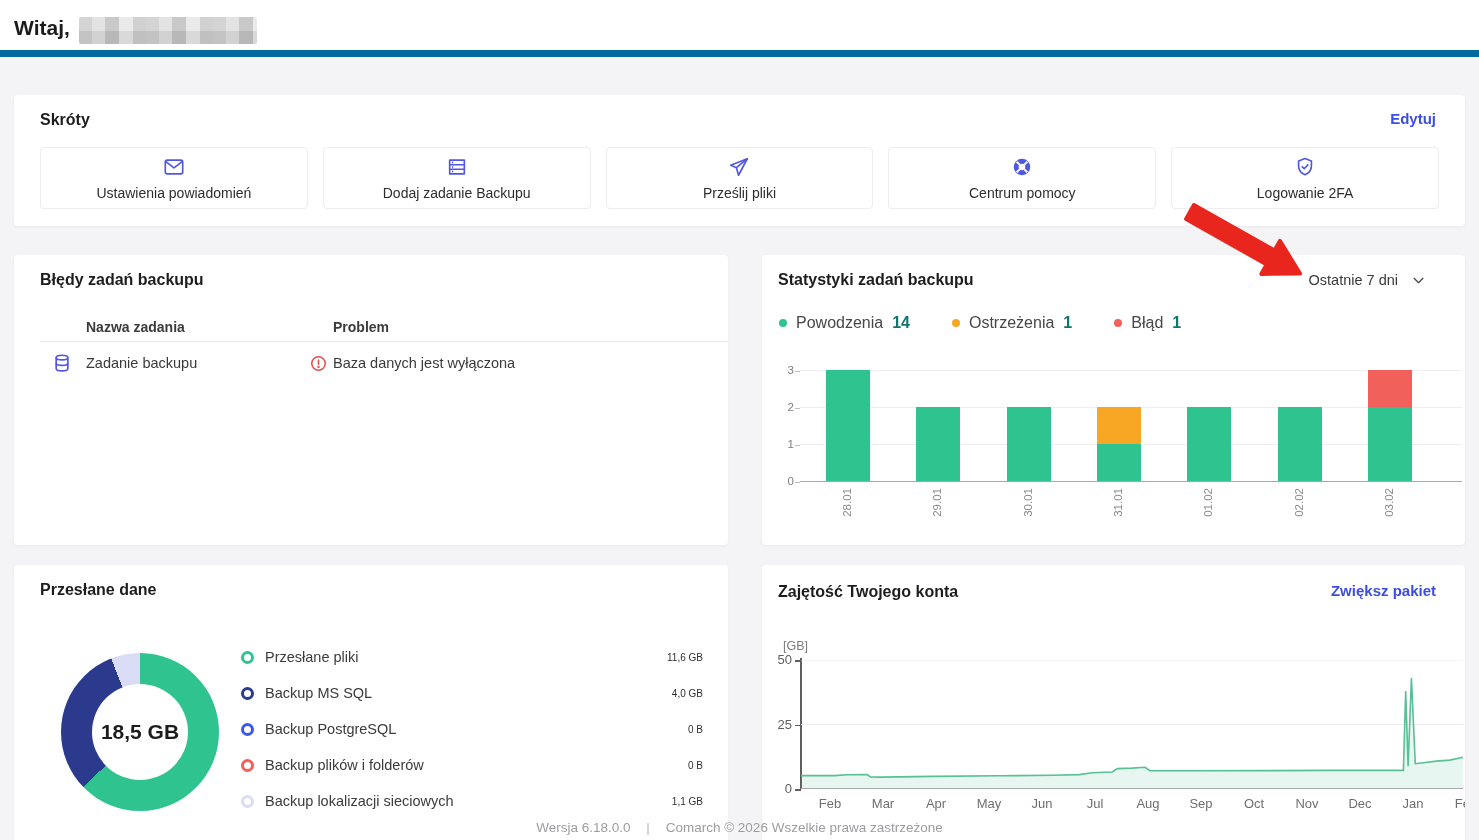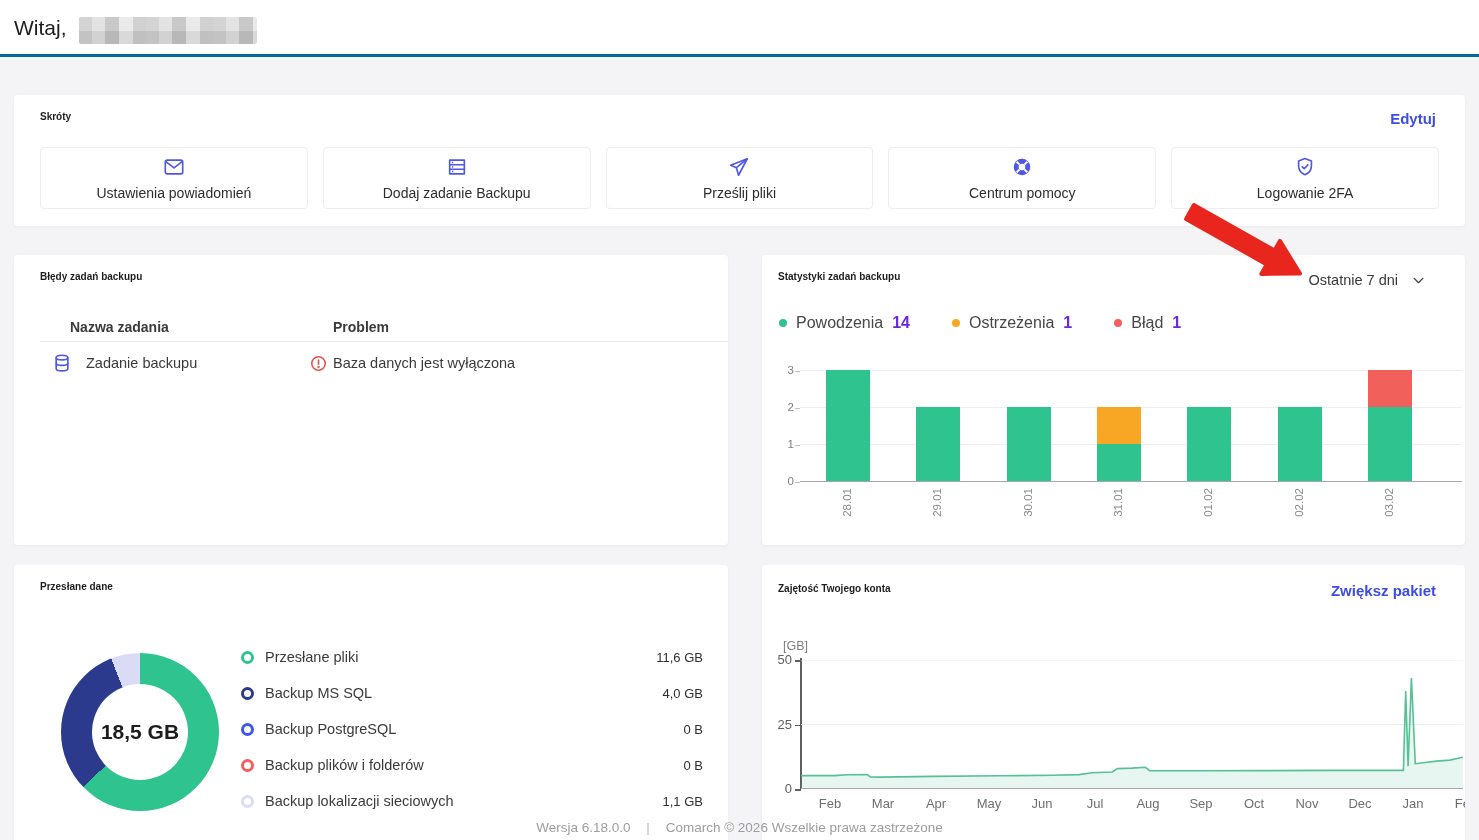--- a/index.html
+++ b/index.html
@@ -1,79 +1,79 @@
 <!DOCTYPE html>
 <html><head>
 <meta charset="utf-8">
 <style>
   html,body{margin:0;padding:0;background:#fff;}
   .screen{position:relative;width:1479px;height:840px;background:#f4f4f6;overflow:hidden;
           font-family:"Liberation Sans",sans-serif;color:#1f1f1f;}
   
-  .topbar{position:absolute;left:0;top:0;width:100%;height:57px;background:#fff;border-bottom:3px solid #0369a1;box-sizing:border-box;}
+  .topbar{position:absolute;left:0;top:0;width:100%;height:57px;background:#fff;border-bottom:7px solid #0369a1;box-sizing:border-box;font-weight:bold;}
   .greeting{position:absolute;left:14px;top:16px;font-size:21px;color:#1c1c1c;}
   .redacted-name{position:absolute;left:79px;top:17px;width:178px;height:27px;border-radius:2px;
      background:
        repeating-linear-gradient(0deg, rgba(0,0,0,0.07) 0 13px, rgba(255,255,255,0.05) 13px 27px),
        repeating-linear-gradient(90deg,#d2d2d2 0 13px,#e2e2e2 13px 26px,#c6c6c6 26px 40px,#e9e9e9 40px 54px,#cfcfcf 54px 67px);}
   
   .panel{position:absolute;background:#fff;border-radius:4px;box-shadow:0 1px 3px rgba(40,40,70,0.05);overflow:hidden;}
-  .panel-title{position:absolute;font-size:10px;font-weight:700;color:#1d1d1d;}
+  .panel-title{position:absolute;font-size:16px;font-weight:700;color:#1d1d1d;}
   .link{font-size:15px;font-weight:700;color:#3c4de2;cursor:pointer;}
   
   #shortcuts{left:14px;top:95px;width:1451px;height:131px;}
   #shortcuts .panel-title{left:26px;top:16px;}
   #shortcuts .edit{position:absolute;right:29px;top:15px;}
   .shortcut-row{position:absolute;left:26px;right:26px;top:52px;display:flex;gap:15px;}
   .shortcut-card{flex:1;height:60px;border:1px solid #ececf1;border-radius:4px;background:#fff;
      display:flex;flex-direction:column;align-items:center;justify-content:center;gap:7px;cursor:pointer;}
   .shortcut-card .ic{width:22px;height:22px;}
   .shortcut-card .lbl{font-size:14px;color:#2d2d2d;}
   
   #errors{left:14px;top:255px;width:714px;height:290px;}
   #errors .panel-title{left:26px;top:16px;}
   .tbl-head{position:absolute;left:26px;right:26px;top:60px;height:26px;font-size:14px;font-weight:700;color:#3b3b3b;}
-  .tbl-head .c1{position:absolute;left:30px;top:4px;}
+  .tbl-head .c1{position:absolute;left:46px;top:4px;}
   .tbl-head .c2{position:absolute;left:293px;top:4px;}
   .tbl-divider{position:absolute;left:26px;right:0;top:86px;height:1px;background:#e8e8ec;}
   .tbl-rows{position:absolute;left:26px;right:26px;top:87px;}
   .tbl-row{position:relative;height:42px;display:flex;align-items:center;cursor:pointer;text-decoration:underline;}
   .tbl-row .db-ic{position:absolute;left:12px;width:20px;height:20px;}
   .tbl-row .task{position:absolute;left:46px;font-size:14.5px;color:#3a3a3a;}
   .tbl-row .warn-ic{position:absolute;left:270px;width:17px;height:17px;}
   .tbl-row .problem{position:absolute;left:293px;font-size:14.5px;color:#3a3a3a;}
   
   #stats{left:762px;top:255px;width:703px;height:290px;}
   #stats .panel-title{left:16px;top:16px;}
   .range-select{position:absolute;right:39px;top:17px;display:flex;align-items:center;gap:13px;cursor:pointer;}
   .range-select .rtext{font-size:14.5px;color:#3a3a3a;}
   .legend{position:absolute;left:17px;top:60px;display:flex;gap:42px;align-items:center;height:16px;}
   .legend-item{display:flex;align-items:center;gap:9px;font-size:16px;color:#474747;}
   .legend-dot{width:8px;height:8px;border-radius:50%;}
-  .legend-count{font-weight:700;color:#6d28d9;}
+  .legend-count{font-weight:700;color:#0f766e;}
   .bar-plot{position:absolute;left:38px;top:116px;width:662px;height:111px;}
   .gridline{position:absolute;left:0;right:0;height:1px;background:#ededf3;}
   .gridline.base{background:#a9a9ad;}
   .ytick{position:absolute;width:18px;text-align:right;font-size:11.5px;color:#7d7d7d;}
   .ydash{position:absolute;width:5px;height:1px;background:#bdbdc2;}
   .bar-stack{position:absolute;bottom:1px;width:44px;display:flex;flex-direction:column-reverse;}
   .bar-seg{width:100%;}
   .xcat{position:absolute;top:233px;font-size:11.5px;color:#8b8b8f;writing-mode:vertical-rl;transform:rotate(180deg);}
   
   #uploaded{left:14px;top:565px;width:714px;height:285px;}
   #uploaded .panel-title{left:26px;top:16px;}
   .donut{position:absolute;left:47px;top:88px;width:158px;height:158px;border-radius:50%;}
   .donut-hole{position:absolute;left:31px;top:31px;width:96px;height:96px;border-radius:50%;background:#fff;
      display:flex;align-items:center;justify-content:center;}
   .donut-total{font-size:21px;font-weight:700;color:#1d1d1d;}
   .donut-legend{position:absolute;left:227px;top:74px;width:462px;}
   .dl-row{display:flex;align-items:center;height:36px;}
   .dl-ring{width:13px;height:13px;border-radius:50%;border:3.5px solid #000;box-sizing:border-box;flex:none;}
   .dl-label{margin-left:11px;font-size:14.5px;color:#3b3b3b;}
-  .dl-value{margin-left:auto;font-size:13px;color:#2f2f2f;}
+  .dl-value{margin-left:auto;font-size:10px;color:#2f2f2f;}
   
   #usage{left:762px;top:565px;width:703px;height:285px;}
   #usage .panel-title{left:16px;top:18px;}
   #usage .grow{position:absolute;right:29px;top:17px;}
   .unit-label{position:absolute;left:21px;top:74px;font-size:12.5px;color:#7d7d7d;}
   .area-ytick{position:absolute;left:2px;width:28px;text-align:right;font-size:13px;color:#5f5f5f;}
   .area-ydash{position:absolute;width:6px;height:1.5px;background:#5f5f5f;}
   .area-yaxis{position:absolute;left:38px;top:93px;width:1.5px;height:131px;background:#5f5f5f;}
   .area-plot{position:absolute;left:39px;top:95px;width:662px;height:129px;}
   .area-base{position:absolute;left:0;right:0;bottom:0;height:1px;background:#a9a9ad;}

